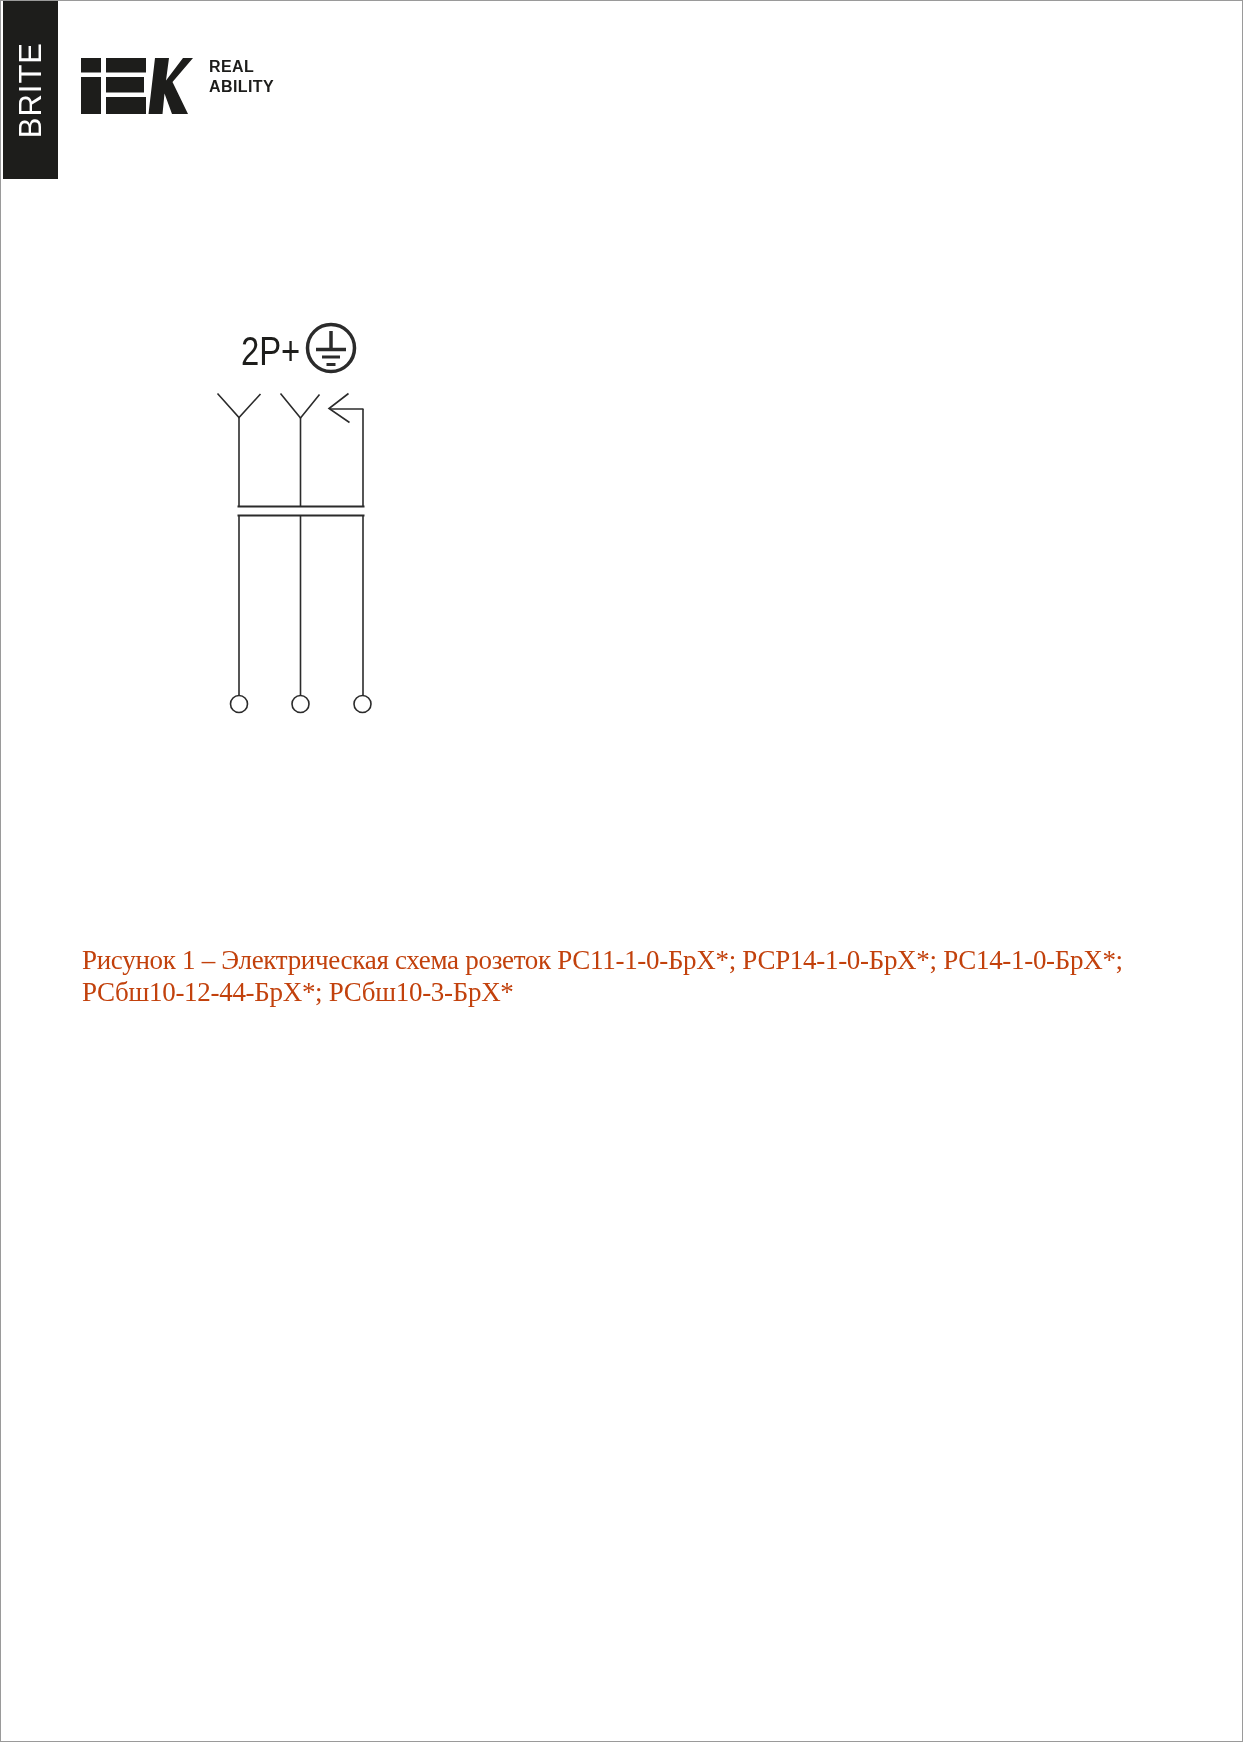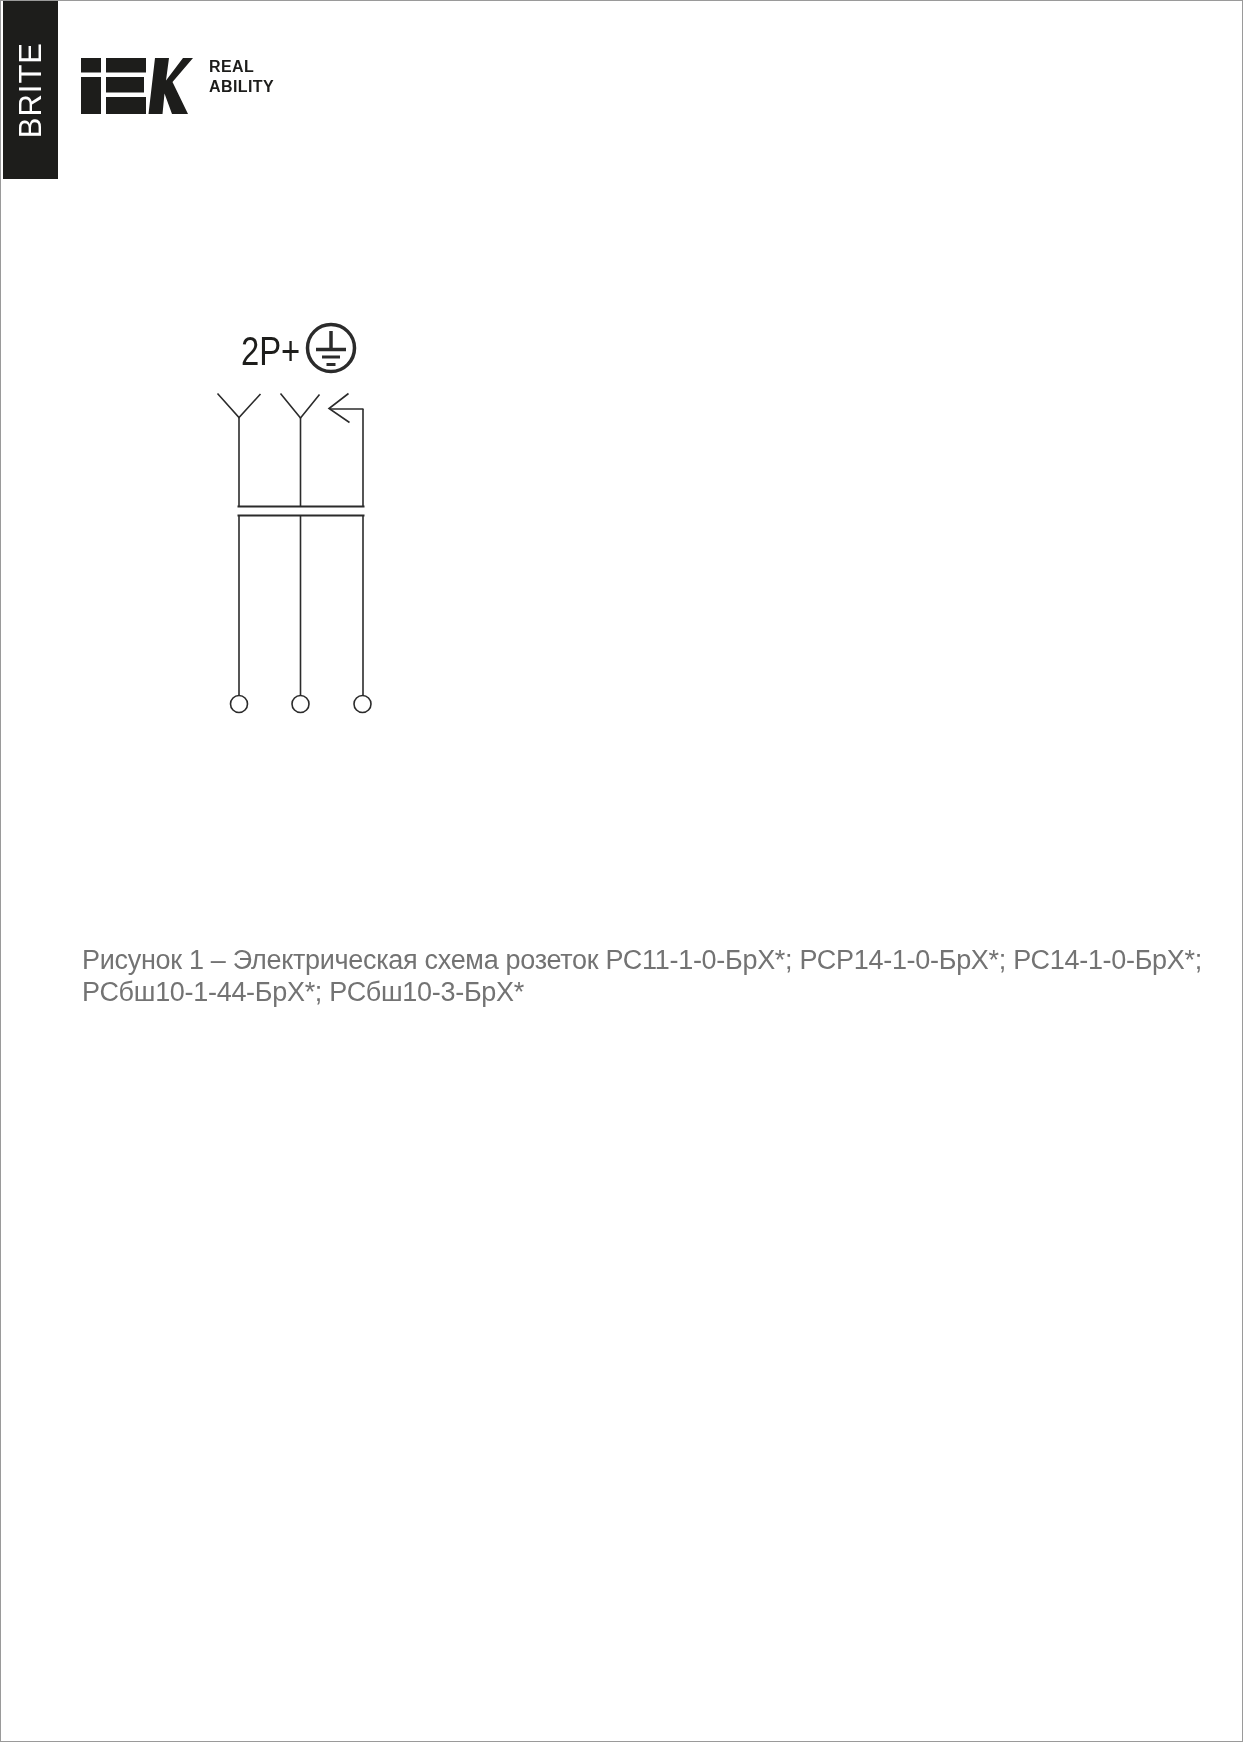--- a/index.html
+++ b/index.html
@@ -58,22 +58,23 @@
     transform-origin: 0 0;
     white-space: nowrap;
   }
 
   
   .caption {
     position: absolute; left: 81px; top: 944px;
     font-size: 27px;
     line-height: 31.5px;
     letter-spacing: -0.3px;
-    color: #737373;
+    color: #c2410c;
     white-space: nowrap;
+    font-family: Liberation Serif, serif;
   }
 </style>
 </head>
 <body>
 
 <div class="page">
 
   <div class="brite-bar">
     <span class="brite-text">BRITE</span>
   </div>
@@ -132,16 +133,16 @@
       <line x1="212" y1="229.5" x2="212" y2="409.5"></line>
 
       <circle cx="88" cy="418" r="8.5"></circle>
       <circle cx="149.5" cy="418" r="8.5"></circle>
       <circle cx="211.5" cy="418" r="8.5"></circle>
     </svg>
   </div>
 
   <div class="caption">
     <div>Рисунок 1 – Электрическая схема розеток РС11-1-0-БрХ*; РСР14-1-0-БрХ*; РС14-1-0-БрХ*;</div>
-    <div>РСбш10-1-44-БрХ*; РСбш10-3-БрХ*</div>
+    <div>РСбш10-12-44-БрХ*; РСбш10-3-БрХ*</div>
   </div>
 
 </div>
 
 </body></html>

